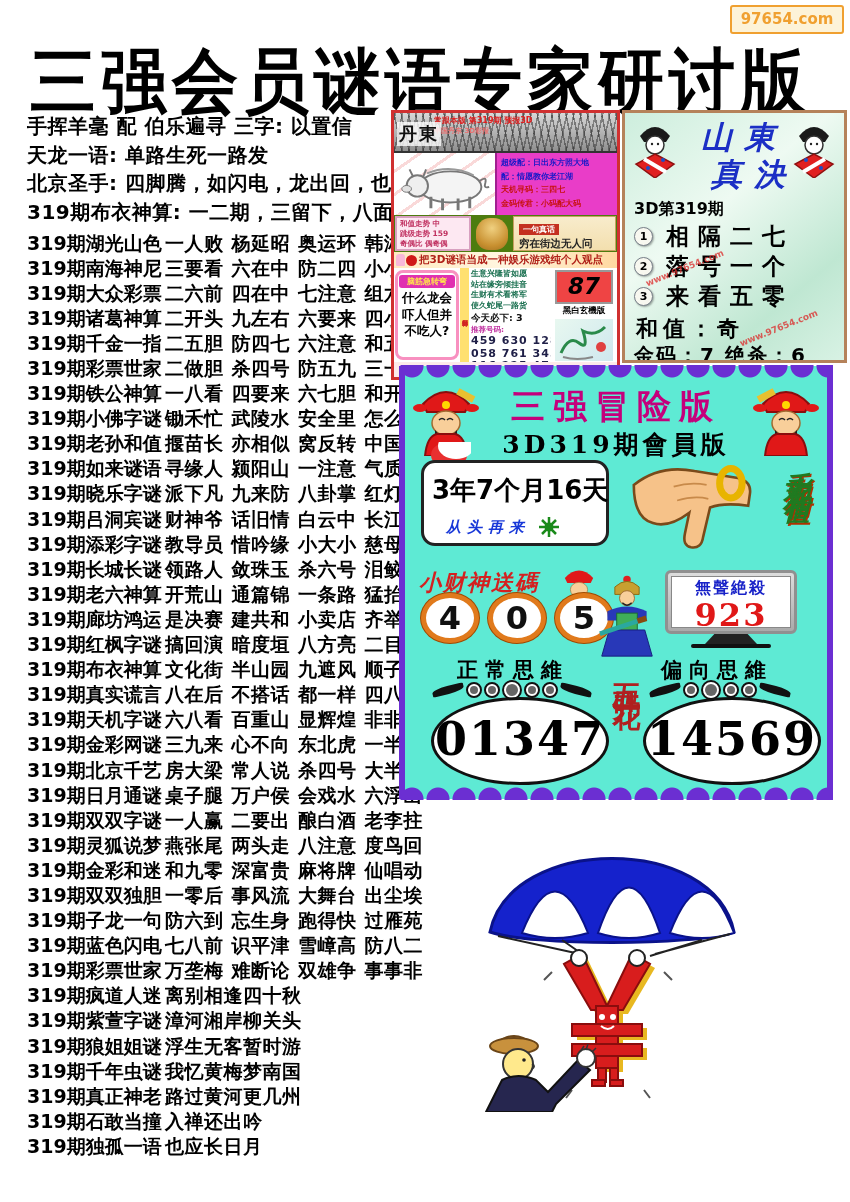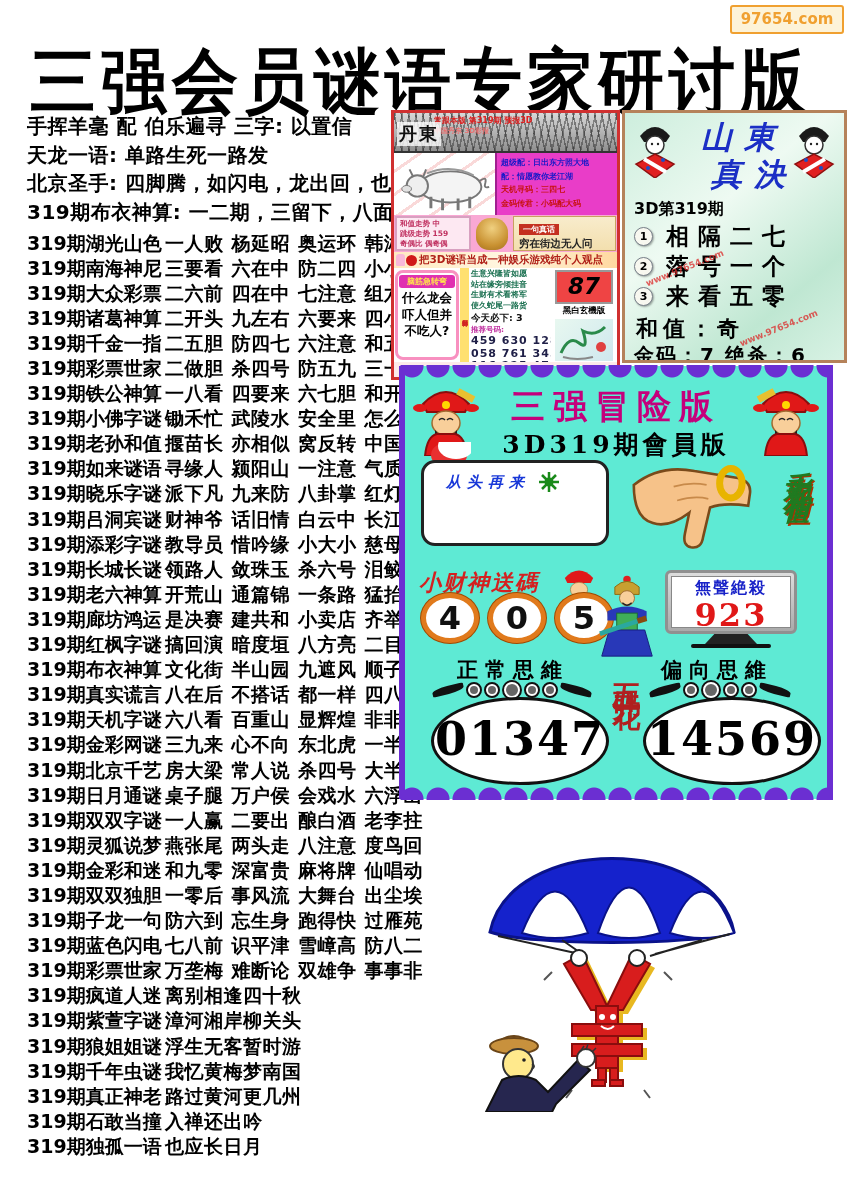--- a/index.html
+++ b/index.html
@@ -34,21 +34,21 @@
   .dd-city{position:absolute;left:3px;top:9px;font-size:18px;font-weight:bold;color:#111;
            background:rgba(255,255,255,.78);padding:0 2px;letter-spacing:2px;}
   .dd-h1{position:absolute;left:40px;top:2px;font-size:8px;color:#e02020;font-weight:bold;white-space:nowrap;}
   .dd-h2{position:absolute;left:40px;top:13px;font-size:7px;color:#e87070;font-weight:bold;white-space:nowrap;}
   .dd-mid{height:62px;display:flex;background:#fff;}
   .dd-pig{flex:1;position:relative;overflow:hidden;
       background:repeating-linear-gradient(-35deg,transparent 0 16px,rgba(230,80,80,.22) 16px 19px),#fff;}
   .dd-mag{width:122px;box-sizing:border-box;background:#e93dc8;border-left:2px solid #a02090;padding:3px 4px;}
   .dd-mag div{font-size:8px;font-weight:bold;line-height:13.5px;white-space:nowrap;}
   .mag-blue{color:#1818c8;}.mag-red{color:#c81212;}
-  .dd-stats{height:37px;display:flex;background:#f9a8d4;}
+  .dd-stats{height:37px;display:flex;background:#4d7c0f;}
   .dd-statbox{width:76px;box-sizing:border-box;border:2px solid #d8a0c0;background:#fde8f2;margin:1px;padding:1px 3px;}
   .dd-statbox div{font-size:7.5px;font-weight:bold;color:#c03060;line-height:10px;white-space:nowrap;}
   .dd-buddha{width:40px;position:relative;}
   .dd-buddha::before{content:"";position:absolute;left:4px;right:4px;top:3px;bottom:2px;
       background:radial-gradient(circle at 50% 32%,#f0d080,#c89030 65%,#a07020);border-radius:45% 45% 40% 40%;}
   .dd-scroll{flex:1;margin:1px;background:linear-gradient(#f8eccc,#f3dfae);border:1px solid #c8a060;
       position:relative;padding-left:5px;}
   .dd-scroll .st{font-size:8px;font-weight:bold;color:#fff;background:#c43020;display:inline-block;
       padding:0 4px;margin-top:1px;}
   .dd-scroll .sx{font-size:10.5px;font-weight:bold;color:#222;margin-top:1px;white-space:nowrap;}
@@ -559,20 +559,21 @@
     <path d="M22,52 Q33,66 44,52 L44,60 Q33,74 22,60 Z" fill="#222"></path>
     <path d="M12,78 Q14,58 24,56 L42,56 Q52,58 54,78 Z" fill="#e01818" stroke="#8a0d0d" stroke-width="2"></path>
     <rect x="44" y="14" width="18" height="7" fill="#e8c030" transform="rotate(28 53 17)"></rect>
   </svg>
 
   <div class="mp-title">三强冒险版</div>
   <div class="mp-sub serif">3D319期會員版</div>
 
   <div class="crescent"></div>
   <div class="days-box">
+    <div class="days">3年7个月16天</div>
     <div class="restart-row">
       <span class="restart">从头再来</span>
       <svg width="22" height="22" viewBox="0 0 22 22">
         <g stroke="#1a8a1a" stroke-width="2.5">
             <path d="M11,1 V21 M1,11 H21 M4,4 L18,18 M18,4 L4,18"></path>
           </g>
         <circle cx="11" cy="11" r="4.5" fill="#1a8a1a"></circle>
       </svg>
     </div>
   </div>

